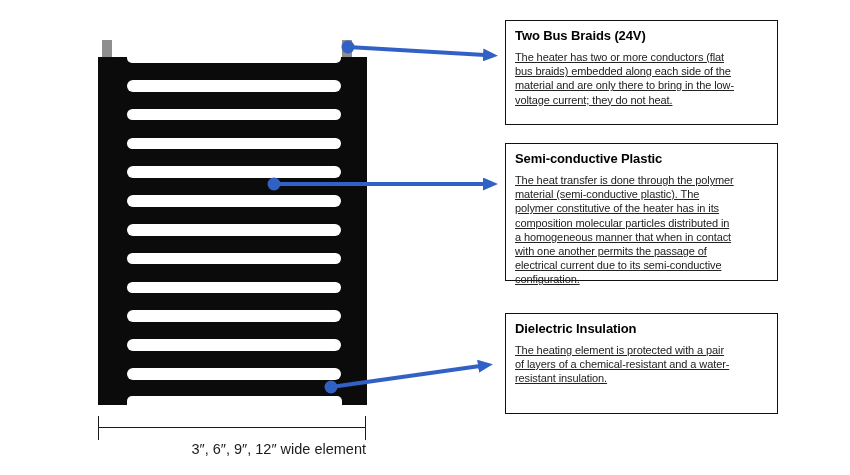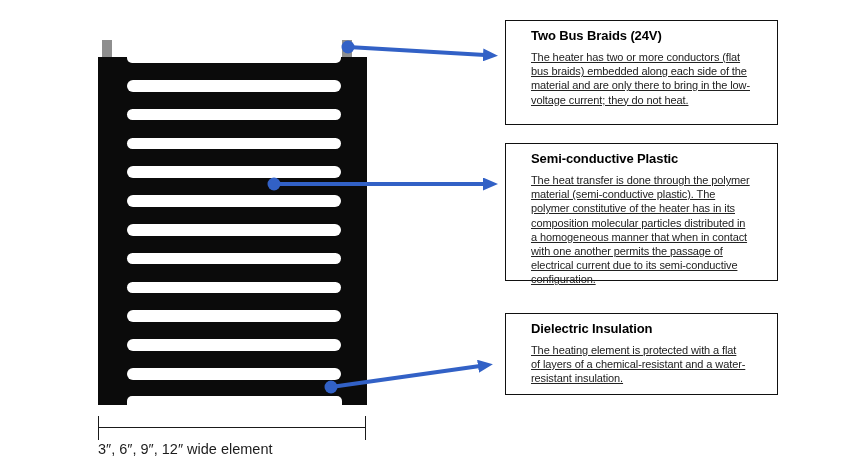--- a/index.html
+++ b/index.html
@@ -35,31 +35,31 @@
     border-top:1.6px solid #1a1a1a;
   }
   .dim-tick{
     position:absolute;top:416px;width:0;height:24px;
     border-left:1.6px solid #1a1a1a;
   }
   .dim-tick.left{left:98px;}
   .dim-tick.right{left:365px;}
   .dim-label{
     position:absolute;left:98px;top:441px;width:268px;
-    text-align:left;font-size:14.5px;color:#1c1c1c;
+    text-align:right;font-size:14.5px;color:#1c1c1c;
   }
   
   .callout{
     position:absolute;left:505px;width:273px;
     border:1.4px solid #111;background:#fff;
-    box-sizing:border-box;padding:7px 9px 6px 25px;
+    box-sizing:border-box;padding:7px 9px 6px 9px;
   }
   .callout.c1{top:20px;height:105px;}
   .callout.c2{top:143px;height:138px;}
-  .callout.c3{top:313px;height:82px;}
+  .callout.c3{top:313px;height:101px;}
   .callout-title{
     font-size:13px;font-weight:bold;color:#000;
     margin:0 0 7px 0;letter-spacing:-0.1px;
   }
   .callout-body{
     font-size:11px;line-height:14.2px;color:#222;
     letter-spacing:-0.1px;white-space:pre-line;text-decoration:underline;
   }
   
   .arrows{
@@ -133,18 +133,18 @@
 polymer constitutive of the heater has in its
 composition molecular particles distributed in
 a homogeneous manner that when in contact
 with one another permits the passage of
 electrical current due to its semi-conductive
 configuration.</div>
   </div>
 
   <div class="callout c3">
     <div class="callout-title">Dielectric Insulation</div>
-    <div class="callout-body">The heating element is protected with a flat
+    <div class="callout-body">The heating element is protected with a pair
 of layers of a chemical-resistant and a water-
 resistant insulation.</div>
   </div>
 
 </div>
 
 </body></html>

